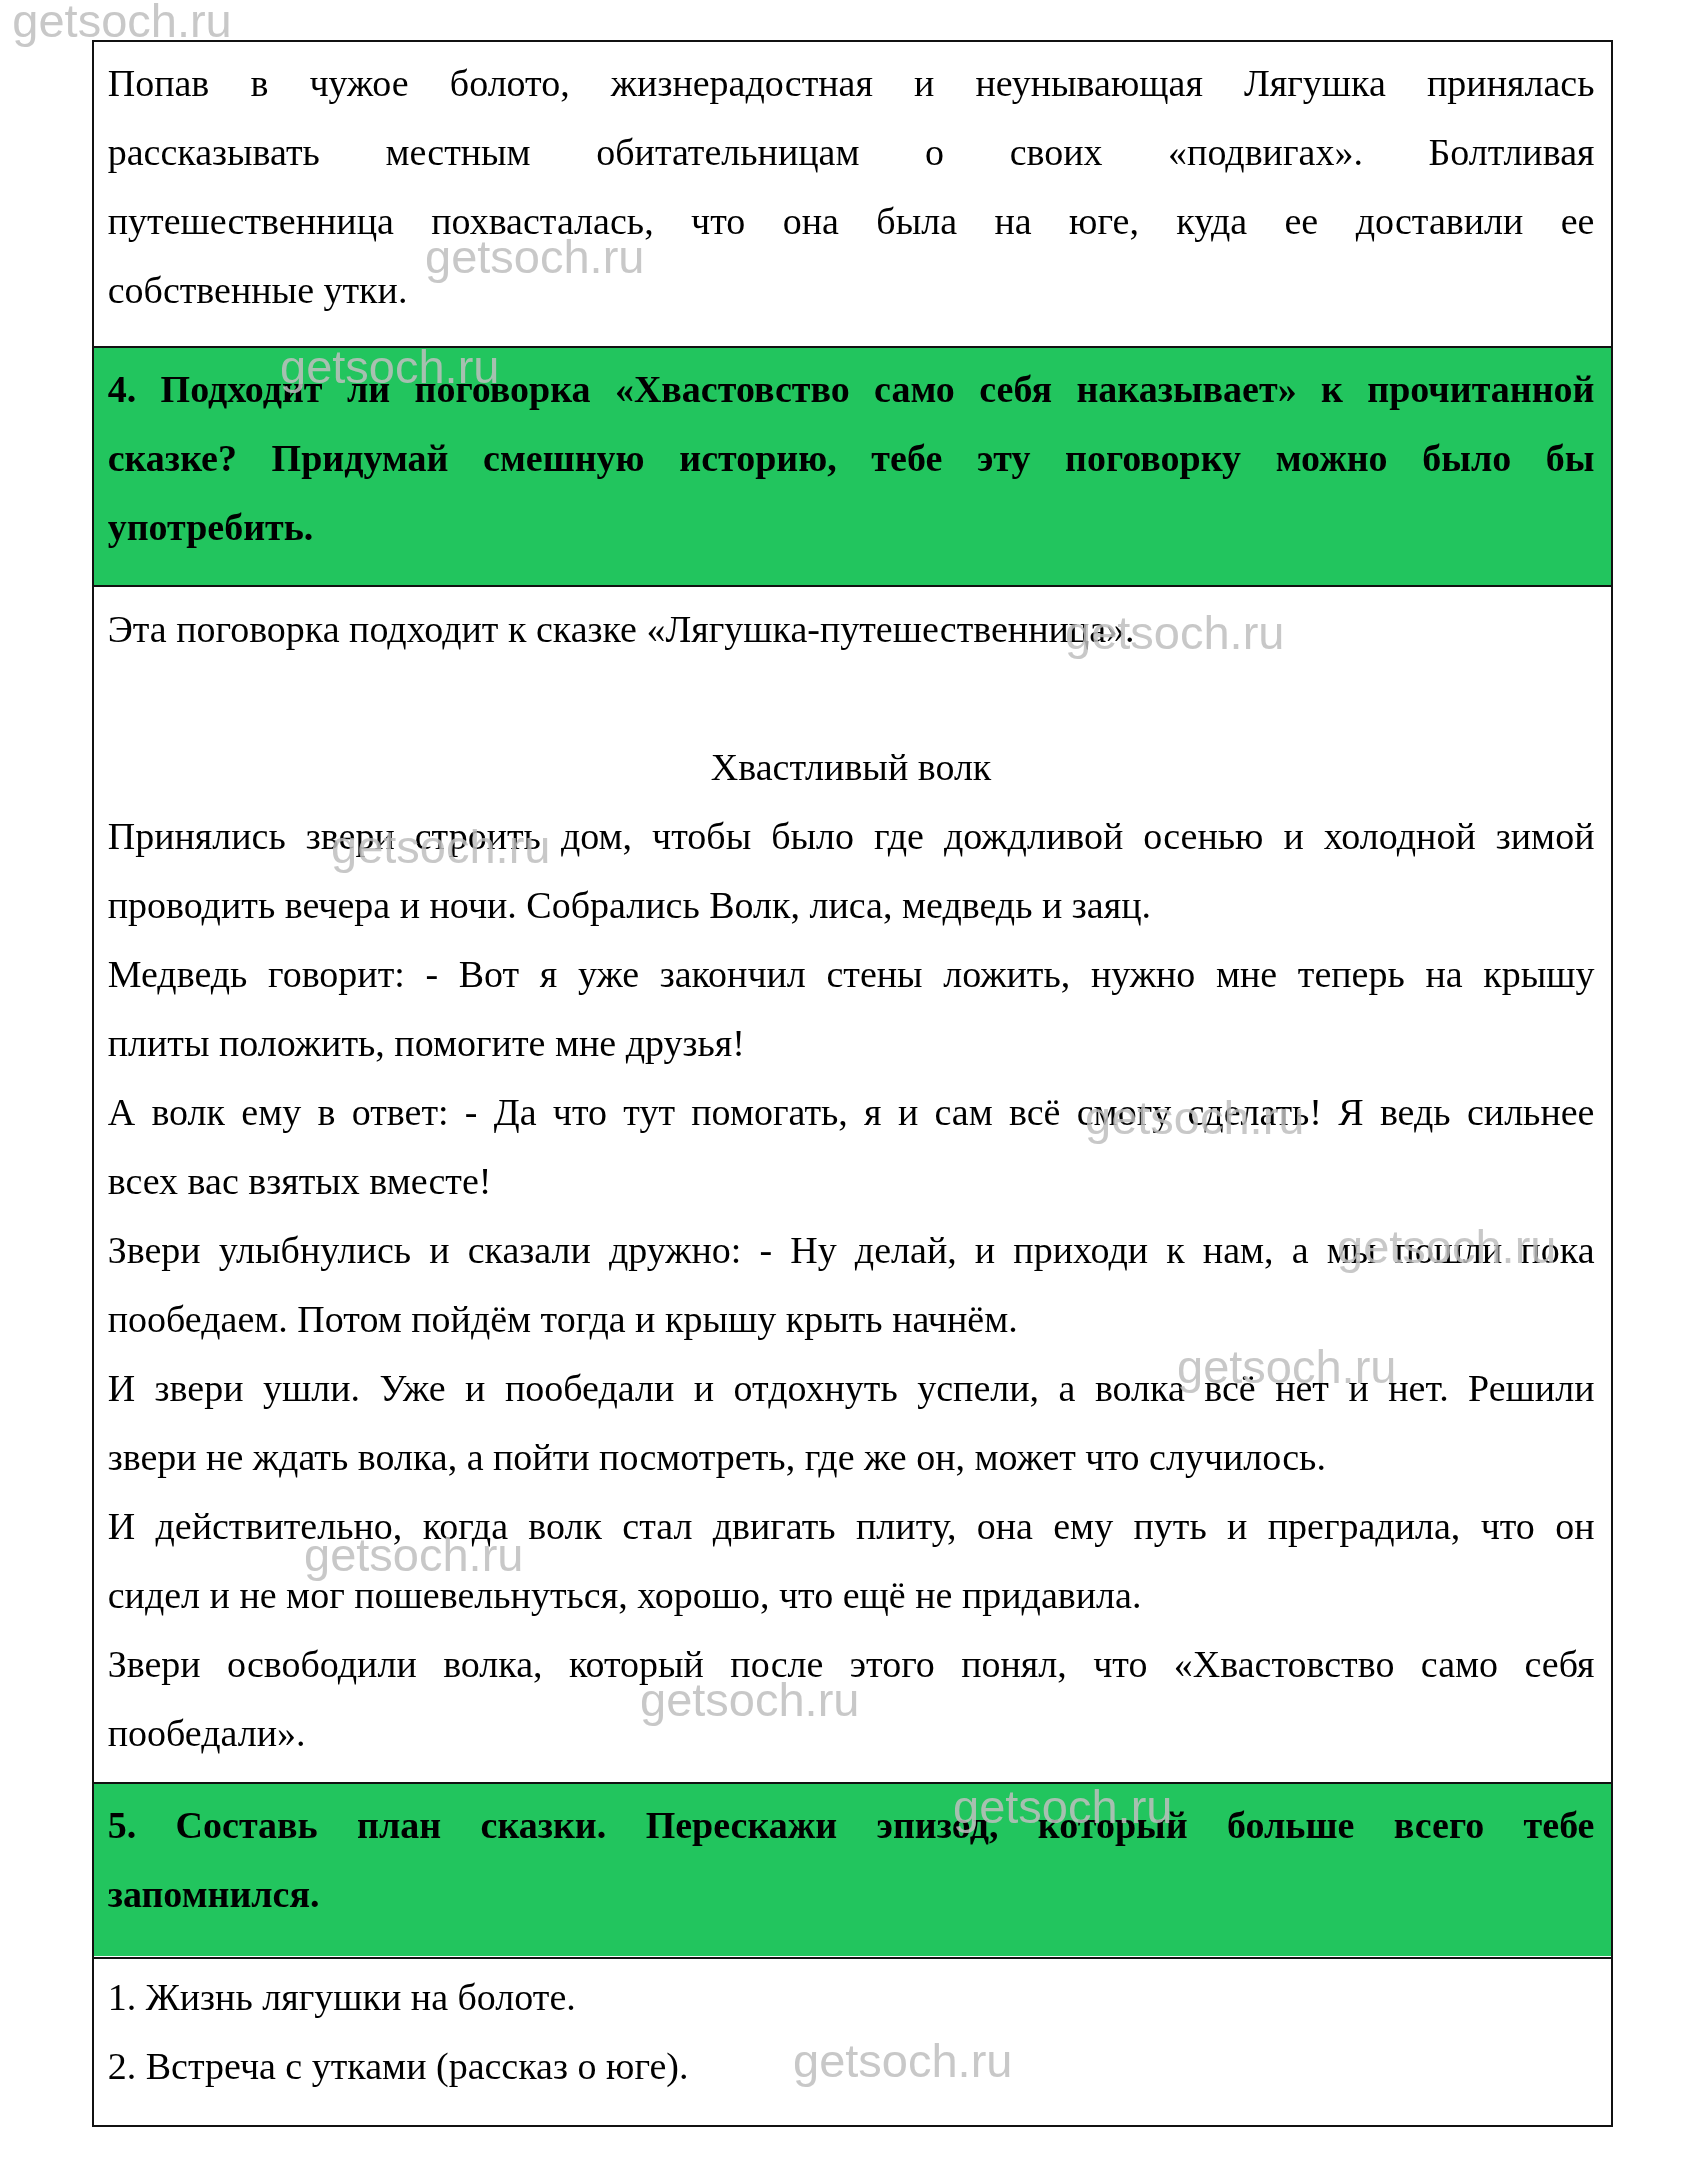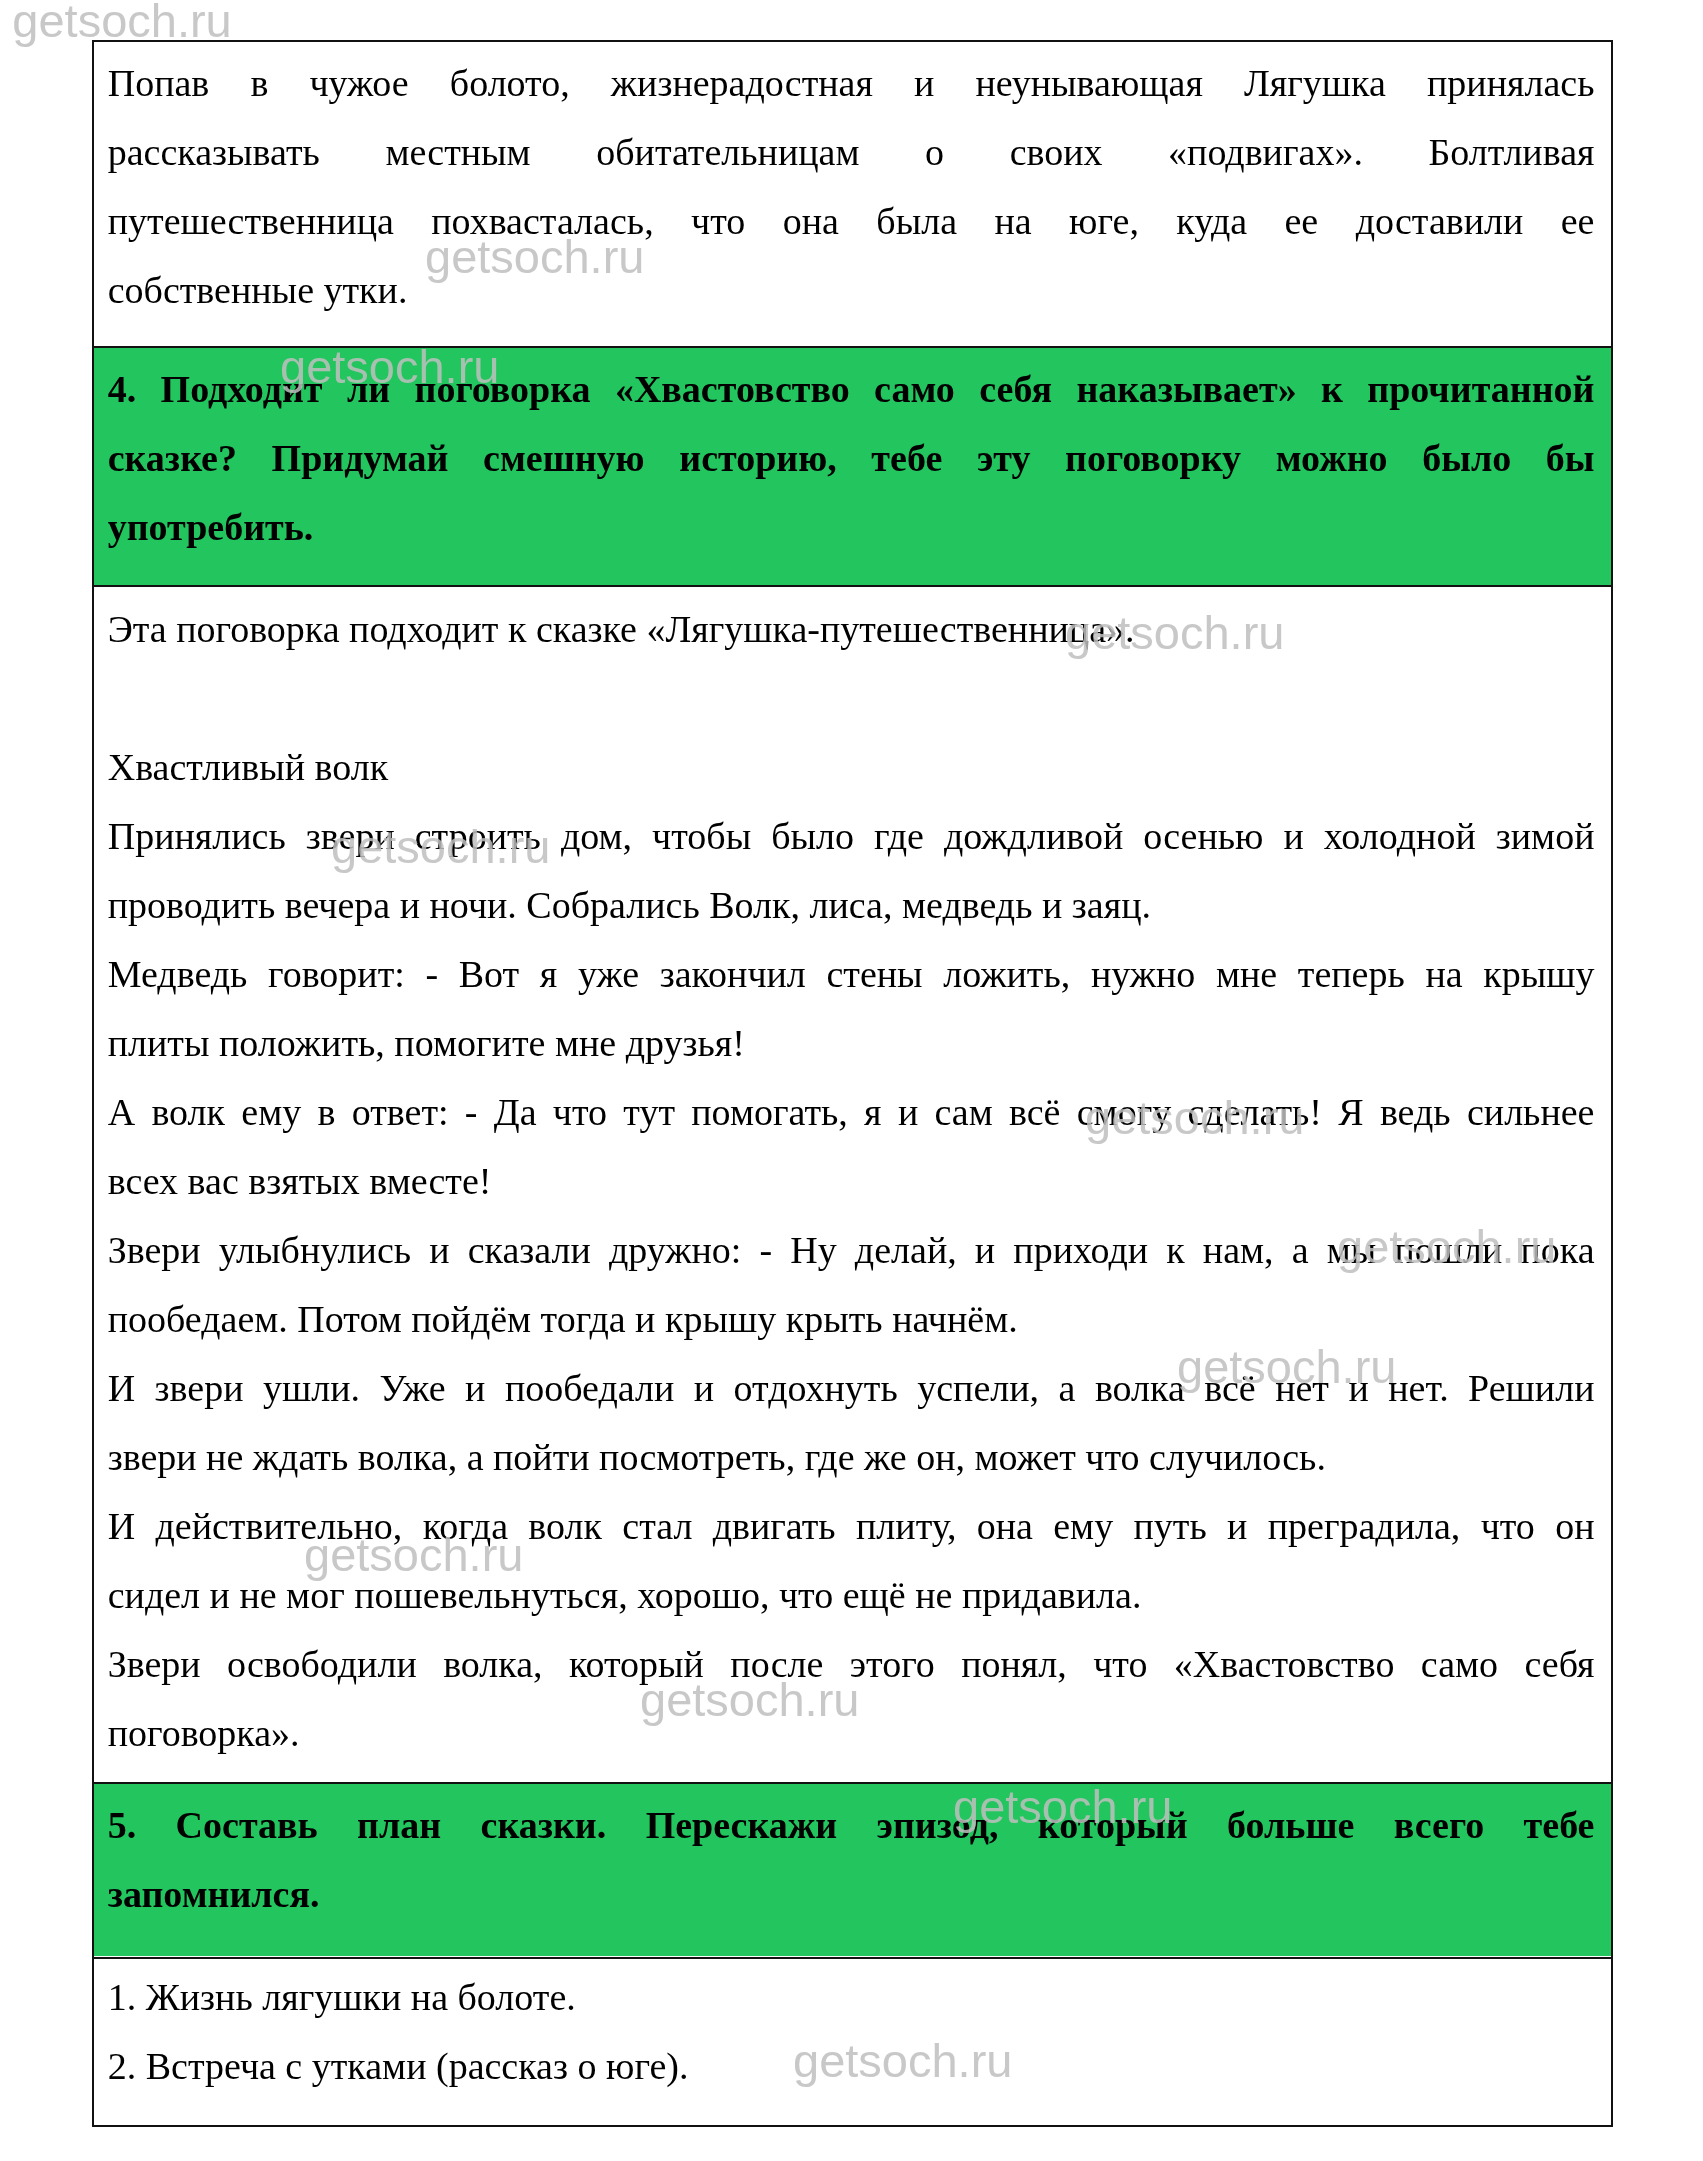--- a/index.html
+++ b/index.html
@@ -7,21 +7,21 @@
          font-family: "Liberation Serif", "DejaVu Serif", serif; color: #000; }
   .table { position: absolute; left: 92px; top: 40px; width: 1521px; height: 2087px;
            border: 2.7px solid #111; box-sizing: border-box; padding-left: 48px; }
   .row { position: absolute; left: 0; right: 0; box-sizing: border-box; }
   .row.q { background: #22c55e; }
   .row + .row { border-top: 2.7px solid #111; }
   .lines { position: absolute; left: 13.7px; right: 16.5px; }
   .line { height: 69px; line-height: 69px; font-size: 38px; white-space: nowrap; overflow: visible; }
   .line.j { text-align: justify; text-align-last: justify; white-space: normal; overflow: hidden; }
   .line.b { font-weight: bold; }
-  .line.c { }
+  .line.c { text-align: center; }
   .wm { position: absolute; font-family: "Liberation Sans", "DejaVu Sans", sans-serif;
         font-size: 47px; color: rgba(190,190,190,0.85); white-space: nowrap;
         line-height: 1; pointer-events: none; }
 </style>
 </head>
 <body>
 
 <div class="table">
 
   <div class="row" style="top:0; height:307px;">
@@ -52,21 +52,21 @@
       <div class="line">плиты положить, помогите мне друзья!</div>
       <div class="line j">А волк ему в ответ: - Да что тут помогать, я и сам всё смогу сделать! Я ведь сильнее</div>
       <div class="line">всех вас взятых вместе!</div>
       <div class="line j">Звери улыбнулись и сказали дружно: - Ну делай, и приходи к нам, а мы пошли пока</div>
       <div class="line">пообедаем. Потом пойдём тогда и крышу крыть начнём.</div>
       <div class="line j">И звери ушли. Уже и пообедали и отдохнуть успели, а волка всё нет и нет. Решили</div>
       <div class="line">звери не ждать волка, а пойти посмотреть, где же он, может что случилось.</div>
       <div class="line j">И действительно, когда волк стал двигать плиту, она ему путь и преградила, что он</div>
       <div class="line">сидел и не мог пошевельнуться, хорошо, что ещё не придавила.</div>
       <div class="line j">Звери освободили волка, который после этого понял, что «Хвастовство само себя</div>
-      <div class="line">поговорка».</div>
+      <div class="line">пообедали».</div>
     </div>
   </div>
 
   <div class="row q" style="top:1740px; height:174px;">
     <div class="lines" style="top:6.9px;">
       <div class="line j b">5. Составь план сказки. Перескажи эпизод, который больше всего тебе</div>
       <div class="line b">запомнился.</div>
     </div>
   </div>
 

